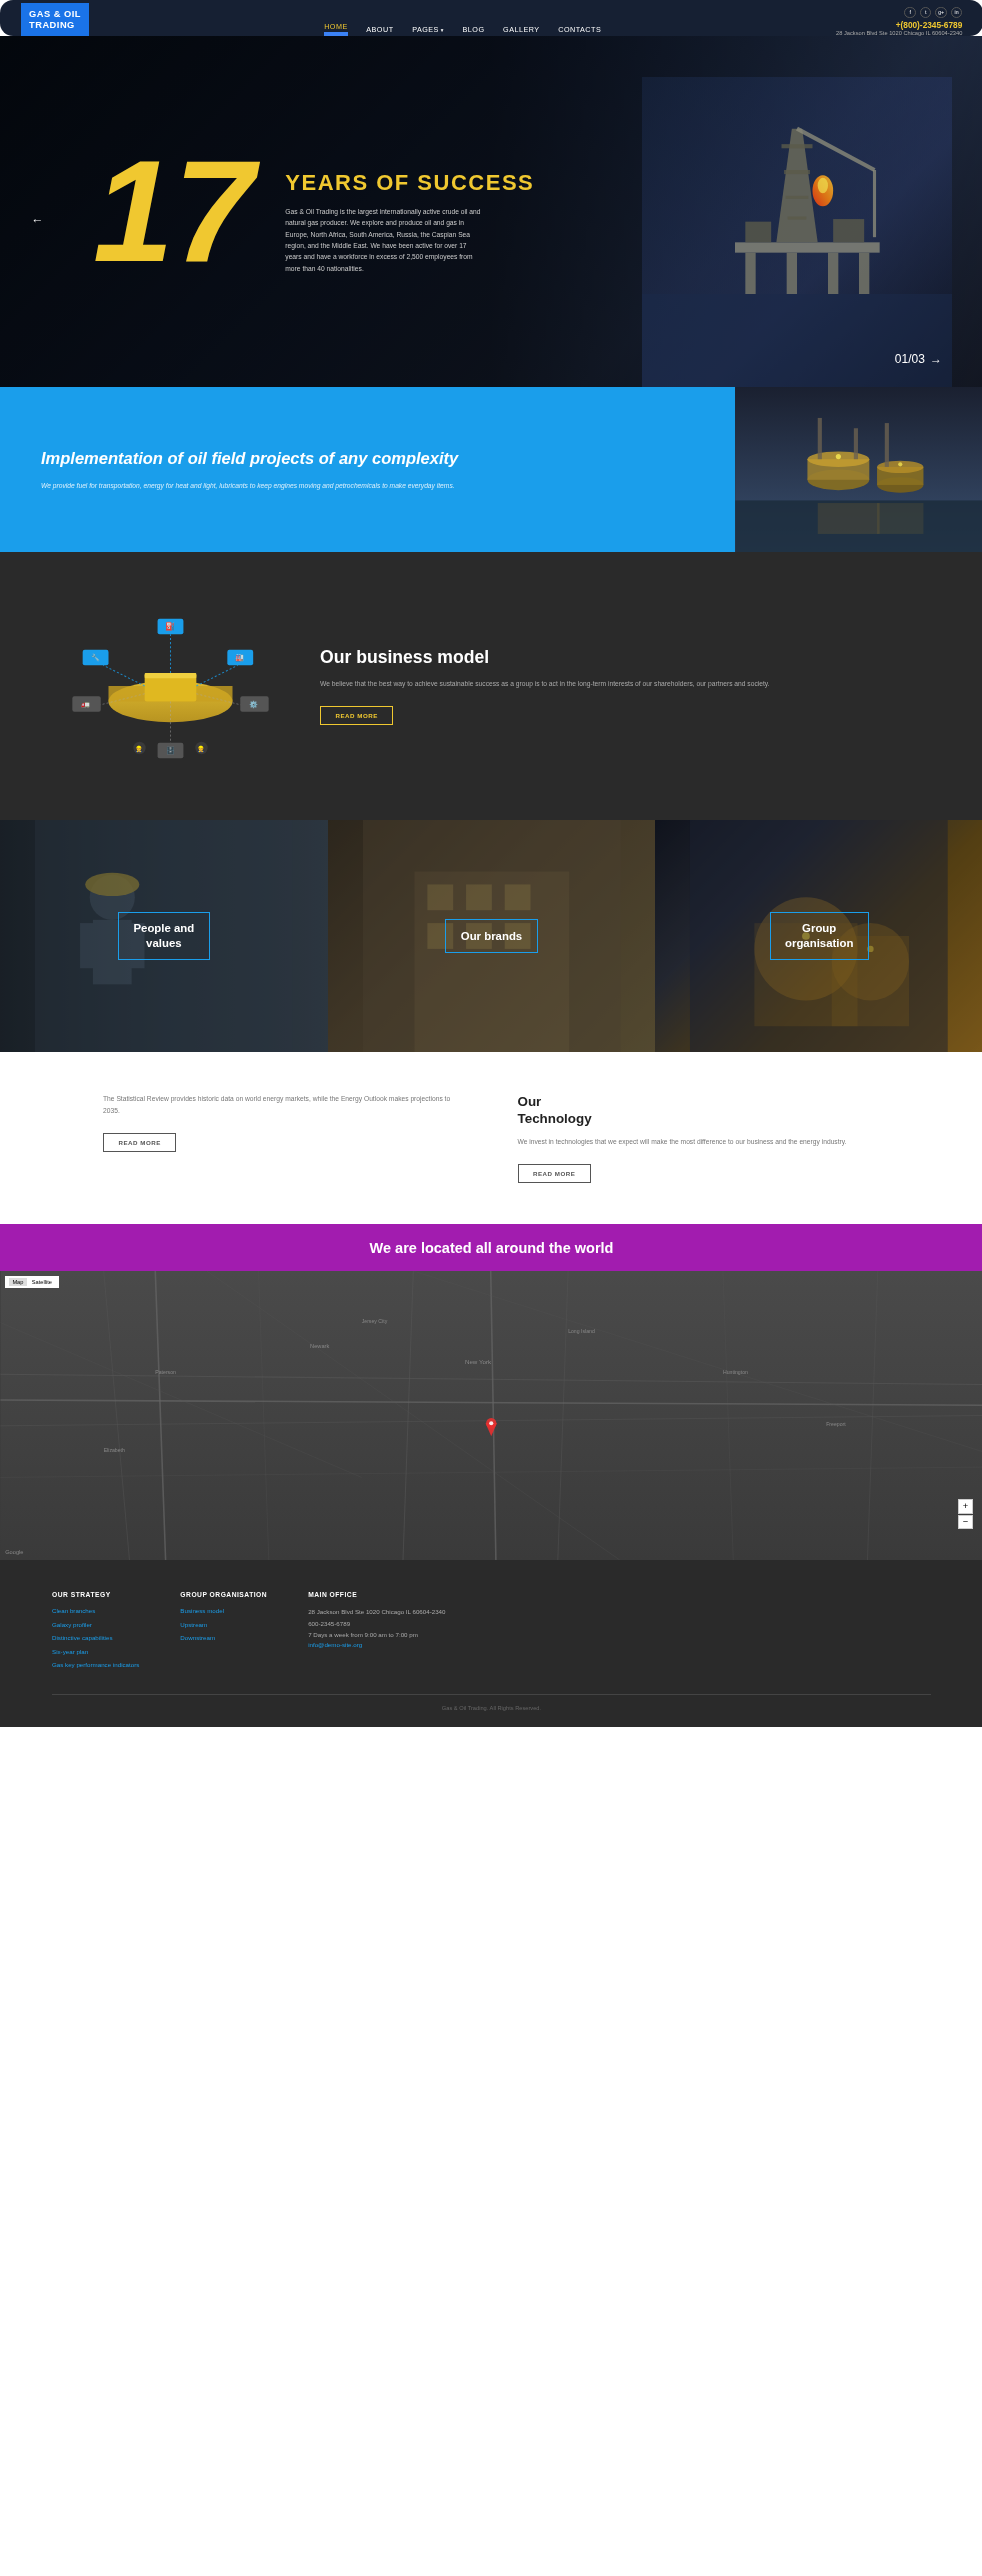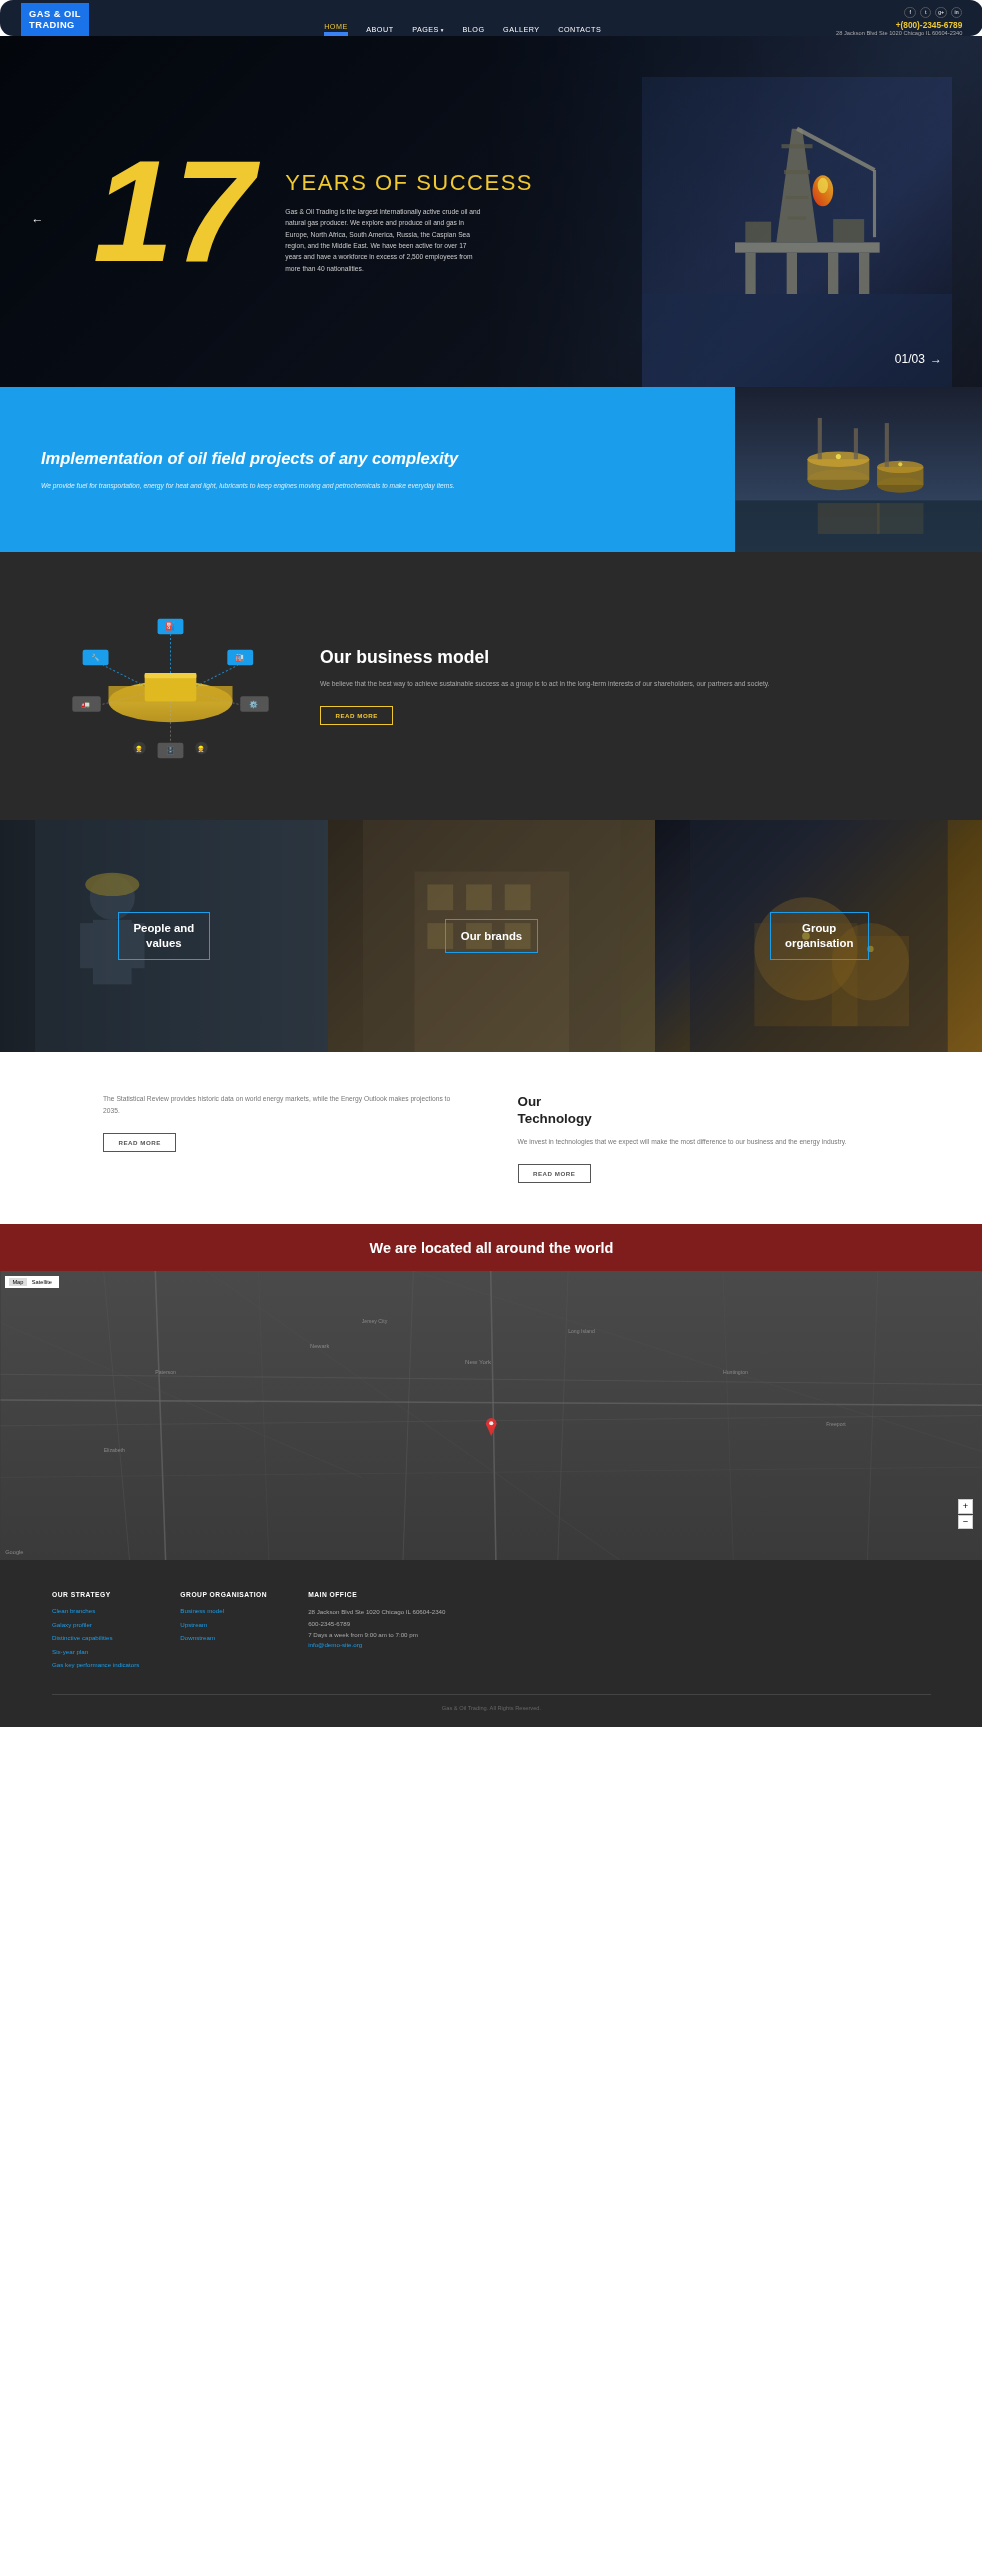--- a/index.html
+++ b/index.html
@@ -109,21 +109,21 @@
       font-weight: 900;
       line-height: 0.85;
       font-style: italic;
     }
     .hero-text-block {
       padding-top: 20.7px;
     }
     .hero-title {
       color: #f0c830;
       font-size: 22px;
-      font-weight: 400;
+      font-weight: 700;
       letter-spacing: 1.5px;
       text-transform: uppercase;
       margin-bottom: 10.3px;
     }
     .hero-desc {
       color: #ccc;
       font-size: 6.7px;
       line-height: 1.7;
       max-width: 196px;
     }
@@ -284,21 +284,21 @@
       font-weight: bold;
       letter-spacing: 0.5px;
       text-transform: uppercase;
       cursor: pointer;
       text-decoration: none;
       background: transparent;
     }
 
     
     .map-header {
-      background: #7f1d1d;
+      background: #a21caf;
       text-align: center;
       padding: 15.5px;
     }
     .map-header-title {
       color: #fff;
       font-size: 14.5px;
       font-weight: 700;
     }
     .map-container {
       height: 289px;

